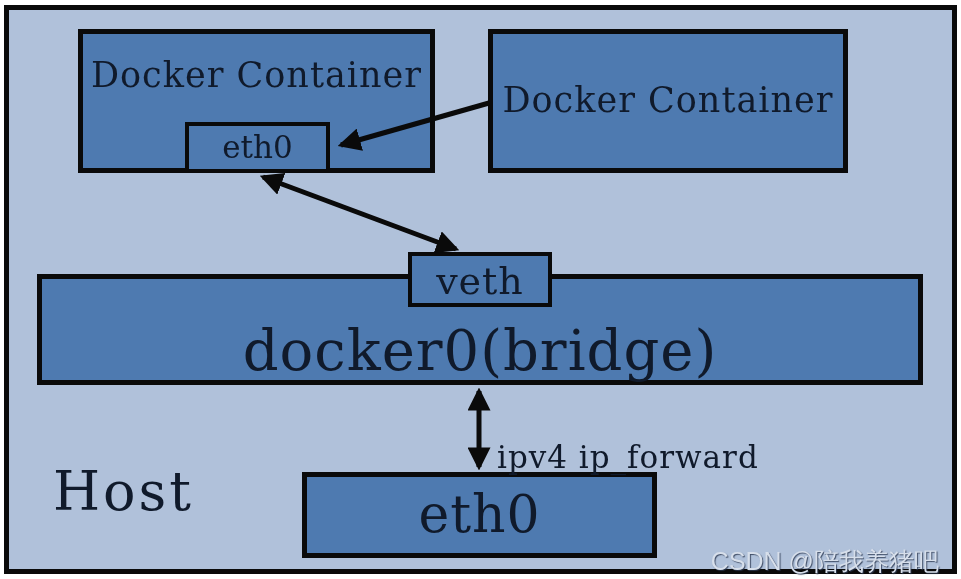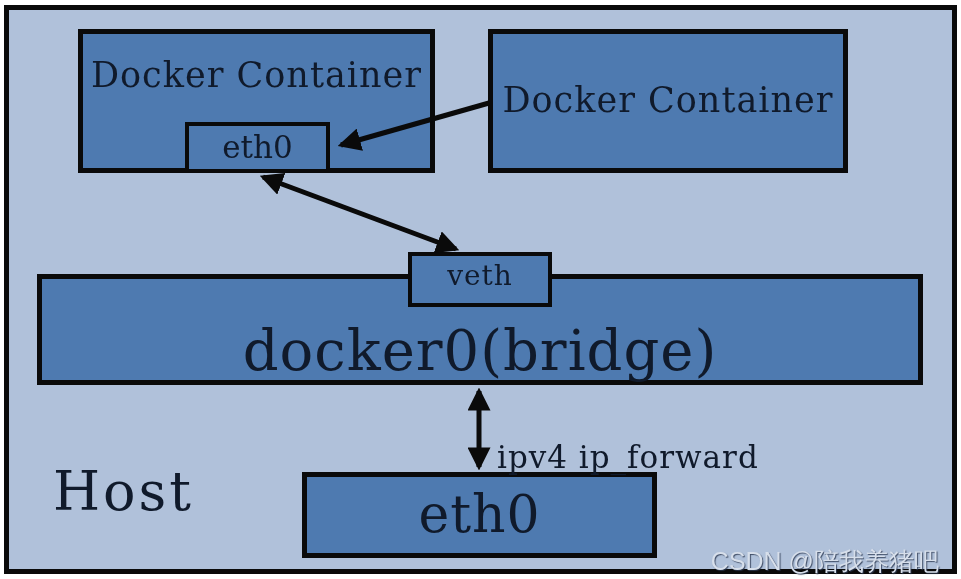--- a/index.html
+++ b/index.html
@@ -43,21 +43,21 @@
     position: absolute;
     color: var(--text, #101a2b);
     text-align: center;
     white-space: nowrap;
     z-index: 5;
     line-height: 1.1;
   }
   .lbl-container-left  { left: 78px;  top: 56px;  width: 357px; font-size: 35px; letter-spacing: 1px; }
   .lbl-container-right { left: 488px; top: 81px;  width: 360px; font-size: 35px; letter-spacing: 1px; }
   .lbl-container-eth0  { left: 185px; top: 130px; width: 145px; font-size: 31px; }
-  .lbl-veth            { left: 408px; top: 261px; width: 144px; font-size: 28px; letter-spacing: 1px; }
+  .lbl-veth            { left: 408px; top: 261px; width: 144px; font-size: 38px; letter-spacing: 1px; }
   .lbl-bridge          { left: 37px;  top: 320px; width: 886px; font-size: 56px; letter-spacing: 1px; }
   .lbl-host-eth0       { left: 302px; top: 486px; width: 355px; font-size: 52px; letter-spacing: 1px; }
   .lbl-host            { left: 53px;  top: 462px; font-size: 54px; letter-spacing: 3px; text-align: left; }
   .lbl-ip-forward      { left: 497px; top: 392px; font-size: 31px; letter-spacing: 1px; text-align: left; margin-top: 48px; }
 
   .watermark {
     position: absolute;
     right: 22px;
     top: 545px;
     z-index: 6;

